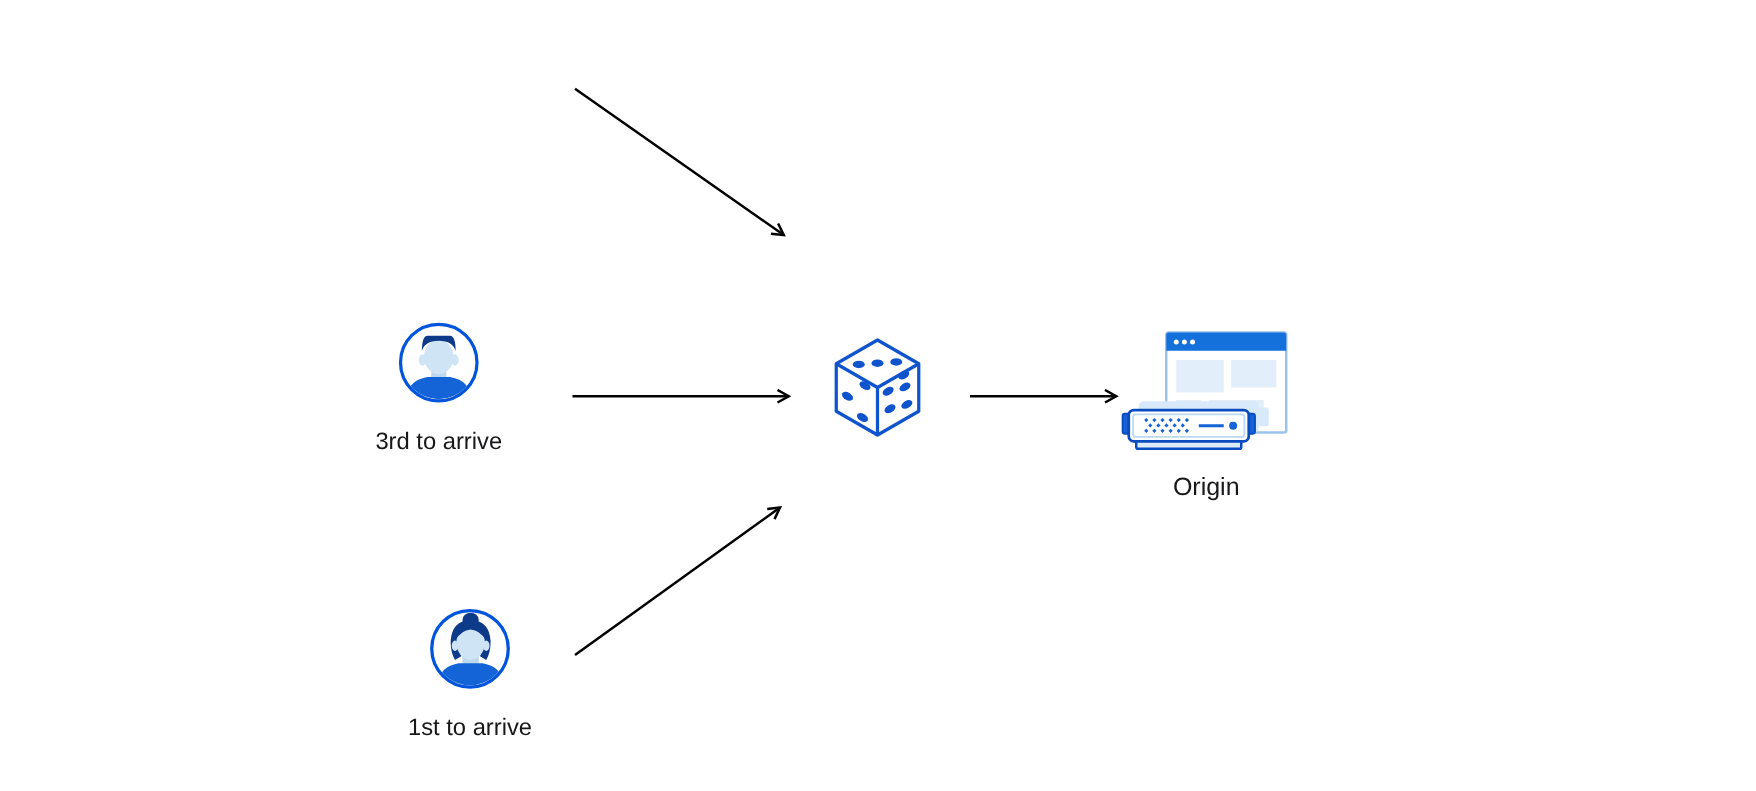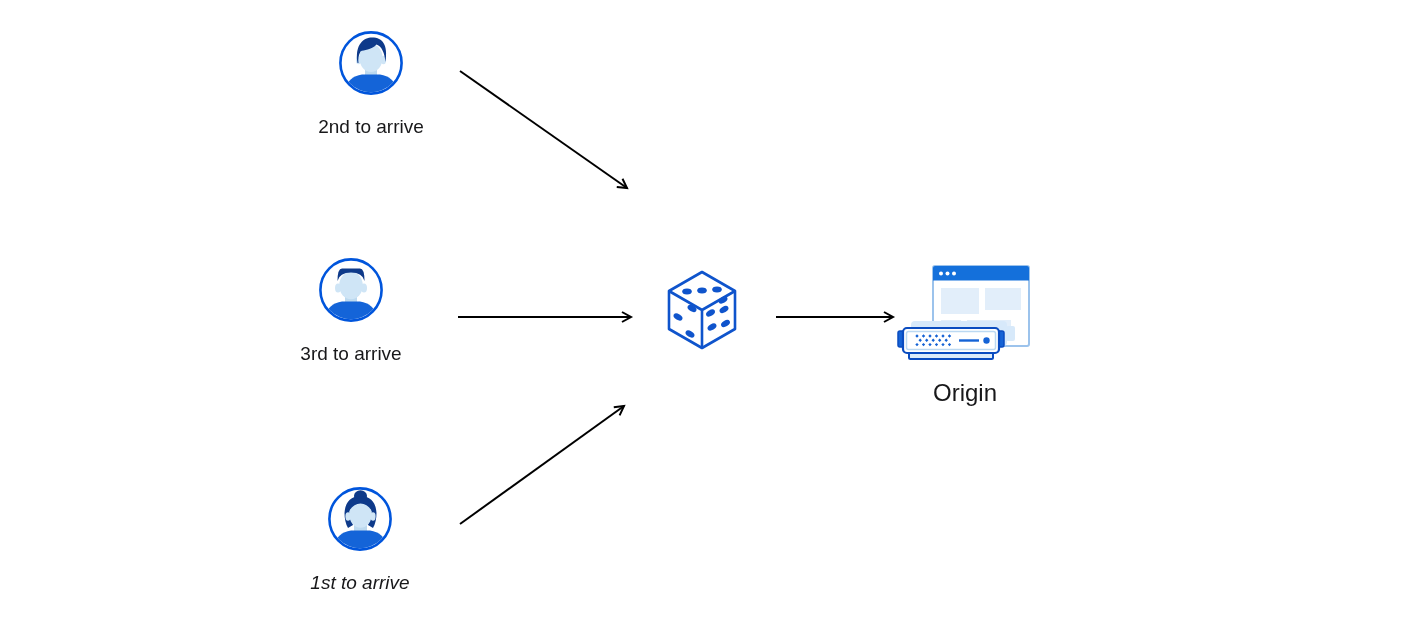--- a/index.html
+++ b/index.html
@@ -30,21 +30,21 @@
   .node-label {
     margin-top: 21px;
     font-size: 19px;
     line-height: 1.1;
     color: #18181a;
     white-space: nowrap;
     text-align: center;
   }
   .origin-label {
     margin-top: 17px;
-    font-size: 24px;
+    font-size: 20px;
     color: #18181a;
     white-space: nowrap;
   }
   .client-node { width: 160px; }
   .dice-node   { width: 72px;  }
   .origin-node { width: 136px; }
 </style>
 </head>
 <body>
 
@@ -55,39 +55,20 @@
       <marker id="ah" markerWidth="16" markerHeight="16" refX="11" refY="6" orient="auto" markerUnits="userSpaceOnUse">
         <path d="M2,1 L11,6 L2,11" fill="none" stroke="#000000" stroke-width="2"></path>
       </marker>
     </defs>
     <line x1="460" y1="71" x2="627" y2="188" stroke="#000000" stroke-width="2" marker-end="url(#ah)"></line>
     <line x1="458" y1="317" x2="631" y2="317" stroke="#000000" stroke-width="2" marker-end="url(#ah)"></line>
     <line x1="460" y1="524" x2="624" y2="406" stroke="#000000" stroke-width="2" marker-end="url(#ah)"></line>
     <line x1="776" y1="317" x2="893" y2="317" stroke="#000000" stroke-width="2" marker-end="url(#ah)"></line>
   </svg>
 
-  <div class="node client-node" style="left:291px; top:30px;">
-    <svg width="66" height="66" viewBox="0 0 66 66">
-      <defs>
-          <clipPath id="c1">
-            <circle cx="33" cy="33" r="29.3"></circle>
-          </clipPath>
-        </defs>
-      <circle cx="33" cy="33" r="30.6" fill="#ffffff" stroke="#0055dc" stroke-width="2.6"></circle>
-      <g clip-path="url(#c1)">
-        <rect x="27" y="34" width="12" height="14" fill="#bcd9ef"></rect>
-        <path d="M8,66 L8,58 Q10,47 24,44.5 L42,44.5 Q56,47 58,58 L58,66 Z" fill="#1464d8"></path>
-        <ellipse cx="20.5" cy="30" rx="2.6" ry="4.2" fill="#cfe5f6"></ellipse>
-        <ellipse cx="45.5" cy="30" rx="2.6" ry="4.2" fill="#cfe5f6"></ellipse>
-        <ellipse cx="33" cy="28" rx="11.6" ry="14" fill="#cfe5f6"></ellipse>
-        <path d="M19.5,33 C16.5,14 26,7.5 34,7.5 C45,7.5 50,15 47.5,32 C46.5,23 44,16.5 38.5,14.5 C33,20.5 26,19.5 22.5,21.5 C20.5,25 20,29 20.5,33 Z" fill="#0e3a8a"></path>
-      </g>
-    </svg>
-    <div class="node-label">2nd to arrive</div>
-  </div>
 
   <div class="node client-node" style="left:271px; top:257px;">
     <svg width="66" height="66" viewBox="0 0 66 66">
       <defs>
           <clipPath id="c2">
             <circle cx="33" cy="33" r="29.3"></circle>
           </clipPath>
         </defs>
       <circle cx="33" cy="33" r="30.6" fill="#ffffff" stroke="#0055dc" stroke-width="2.6"></circle>
       <g clip-path="url(#c2)">
@@ -95,21 +76,21 @@
         <path d="M8,66 L8,58 Q10,47 24,44.5 L42,44.5 Q56,47 58,58 L58,66 Z" fill="#1464d8"></path>
         <ellipse cx="20" cy="31" rx="3" ry="4.6" fill="#cfe5f6"></ellipse>
         <ellipse cx="46" cy="31" rx="3" ry="4.6" fill="#cfe5f6"></ellipse>
         <ellipse cx="33" cy="28.5" rx="11.8" ry="13.8" fill="#cfe5f6"></ellipse>
         <path d="M19.5,24 Q19.5,11.5 24,11.5 L42,11.5 Q46.5,11.5 46.5,24 Q44.5,15.5 33,15.5 Q21.5,15.5 19.5,24 Z" fill="#0e3a8a"></path>
       </g>
     </svg>
     <div class="node-label">3rd to arrive</div>
   </div>
 
-  <div class="node client-node" style="left:280px; top:486px;font-style:italic;">
+  <div class="node client-node" style="left:296px; top:486px;">
     <svg width="66" height="66" viewBox="0 0 66 66">
       <defs>
           <clipPath id="c3">
             <circle cx="33" cy="33" r="29.3"></circle>
           </clipPath>
         </defs>
       <circle cx="33" cy="33" r="30.6" fill="#ffffff" stroke="#0055dc" stroke-width="2.6"></circle>
       <g clip-path="url(#c3)">
         <ellipse cx="33.5" cy="10" rx="6.5" ry="5.8" fill="#0e3a8a"></ellipse>
         <path d="M33.5,10 Q18.5,10.5 17.5,27 Q17.5,36 21,42 L26,39 Q23,31 24.5,22.5 Q33.5,20 42.5,22.5 Q44,31 41,39 L46,42 Q49.5,36 49.5,27 Q48.5,10.5 33.5,10 Z" fill="#0e3a8a"></path>

